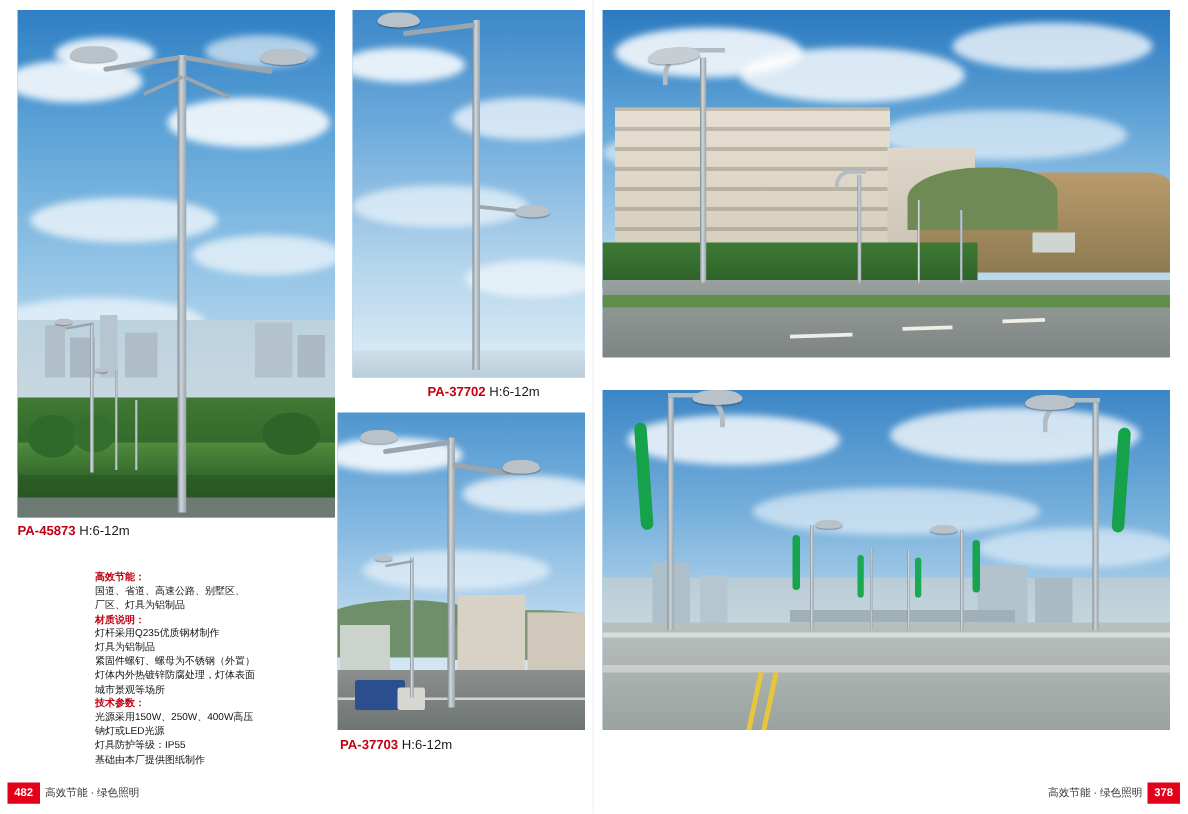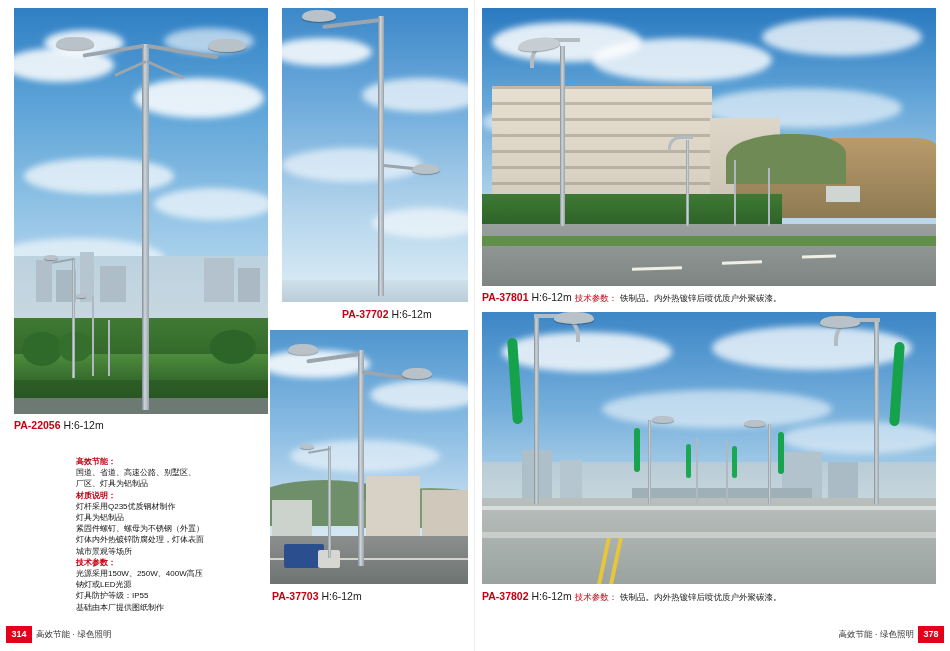--- a/index.html
+++ b/index.html
@@ -171,21 +171,21 @@
     <div class="lamp" style="left:194px;top:31px;width:38px;height:13px;"></div>
 
     <div class="pole" style="left:58px;top:250px;width:3px;height:120px;"></div>
     <div class="arm" style="left:38px;top:250px;width:22px;height:2px;transform:rotate(-10deg);transform-origin:right center;"></div>
     <div class="lamp" style="left:30px;top:247px;width:14px;height:5px;"></div>
     <div class="pole" style="left:78px;top:288px;width:2px;height:80px;"></div>
     <div class="lamp" style="left:62px;top:286px;width:10px;height:4px;"></div>
     <div class="pole" style="left:94px;top:312px;width:2px;height:56px;"></div>
   </div>
   <div class="caption" style="left:14px;top:419px;">
-    <span class="code">PA-22056</span>
+    <span class="code">PA-45873</span>
     <span>H:6-12m</span>
   </div>
 
   <div class="photo" style="left:282px;top:8px;width:186px;height:294px;">
     <div class="sky" style="background:linear-gradient(#3c88c9 0%,#73aedd 35%,#b5d5ec 70%,#dfeef7 100%);"></div>
     <div class="cloud" style="left:-10px;top:30px;width:100px;height:28px;"></div>
     <div class="cloud" style="left:80px;top:70px;width:120px;height:34px;opacity:.7;"></div>
     <div class="cloud" style="left:0px;top:140px;width:140px;height:34px;opacity:.6;"></div>
     <div class="cloud" style="left:90px;top:200px;width:110px;height:30px;opacity:.6;"></div>
     <div class="ground" style="height:22px;background:linear-gradient(#cfe0ea,#b9cdd8);"></div>
@@ -260,26 +260,20 @@
     <div class="pole" style="left:78px;top:38px;width:5px;height:180px;"></div>
     <div style="position:absolute;left:48px;top:30px;width:46px;height:26px;border-top:4px solid #b2bcc2;border-left:4px solid #b2bcc2;border-radius:24px 0 0 0;"></div>
     <div class="lamp" style="left:36px;top:30px;width:42px;height:13px;background:#c6ced3;transform:rotate(-6deg);"></div>
 
     <div class="pole" style="left:204px;top:132px;width:3px;height:86px;"></div>
     <div style="position:absolute;left:186px;top:128px;width:22px;height:12px;border-top:3px solid #b2bcc2;border-left:3px solid #b2bcc2;border-radius:12px 0 0 0;"></div>
     <div class="pole" style="left:252px;top:152px;width:2px;height:66px;"></div>
     <div class="pole" style="left:286px;top:160px;width:2px;height:58px;"></div>
     <div style="position:absolute;left:344px;top:178px;width:34px;height:16px;background:#cfd6d2;"></div>
   </div>
-  <div class="caption" style="left:482px;top:291px;">
-    <span class="code">PA-37801</span>
-    <span>H:6-12m</span>
-    <span class="tech">技术参数：</span>
-    <span class="techtxt">铁制品。内外热镀锌后喷优质户外聚碳漆。</span>
-  </div>
 
   <div class="photo" style="left:482px;top:312px;width:454px;height:272px;">
     <div class="sky" style="background:linear-gradient(#3c86c6 0%,#74aedb 35%,#bcdaed 70%,#e6f1f8 100%);"></div>
     <div class="cloud" style="left:20px;top:20px;width:170px;height:40px;opacity:.8;"></div>
     <div class="cloud" style="left:230px;top:14px;width:200px;height:44px;opacity:.75;"></div>
     <div class="cloud" style="left:120px;top:78px;width:230px;height:38px;opacity:.55;"></div>
     <div class="cloud" style="left:300px;top:110px;width:160px;height:32px;opacity:.5;"></div>
 
     <div style="position:absolute;left:0;top:150px;width:454px;height:40px;background:linear-gradient(#b9ccd6,#c7d6dd);"></div>
     <div style="position:absolute;left:40px;top:138px;width:30px;height:52px;background:#adbfc9;"></div>
@@ -309,43 +303,37 @@
     <div class="lamp" style="left:170px;top:104px;width:22px;height:7px;"></div>
 
     <div style="position:absolute;left:296px;top:120px;width:6px;height:42px;background:#18a44e;border-radius:4px;"></div>
     <div class="pole" style="left:286px;top:112px;width:3px;height:80px;"></div>
     <div class="lamp" style="left:262px;top:108px;width:22px;height:7px;"></div>
 
     <div style="position:absolute;left:204px;top:132px;width:5px;height:34px;background:#1aa852;border-radius:3px;"></div>
     <div class="pole" style="left:214px;top:126px;width:2px;height:66px;"></div>
     <div style="position:absolute;left:250px;top:134px;width:5px;height:32px;background:#1aa852;border-radius:3px;"></div>
     <div class="pole" style="left:244px;top:128px;width:2px;height:64px;"></div>
-  </div>
-  <div class="caption" style="left:482px;top:590px;">
-    <span class="code">PA-37802</span>
-    <span>H:6-12m</span>
-    <span class="tech">技术参数：</span>
-    <span class="techtxt">铁制品。内外热镀锌后喷优质户外聚碳漆。</span>
   </div>
 
   <div class="specs">
     <div class="h">高效节能：</div>
     <div>国道、省道、高速公路、别墅区、</div>
     <div>厂区、灯具为铝制品</div>
     <div class="h">材质说明：</div>
     <div>灯杆采用Q235优质钢材制作</div>
     <div>灯具为铝制品</div>
     <div>紧固件螺钉、螺母为不锈钢（外置）</div>
     <div>灯体内外热镀锌防腐处理，灯体表面</div>
     <div>城市景观等场所</div>
     <div class="h">技术参数：</div>
     <div>光源采用150W、250W、400W高压</div>
     <div>钠灯或LED光源</div>
     <div>灯具防护等级：IP55</div>
     <div>基础由本厂提供图纸制作</div>
   </div>
 
-  <div class="foot-bar foot-left">314</div>
+  <div class="foot-bar foot-left">482</div>
   <div class="foot-txt foot-txt-left">高效节能 · 绿色照明</div>
   <div class="foot-bar foot-right">378</div>
   <div class="foot-txt foot-txt-right">高效节能 · 绿色照明</div>
 
 </div>
 
 </body></html>

